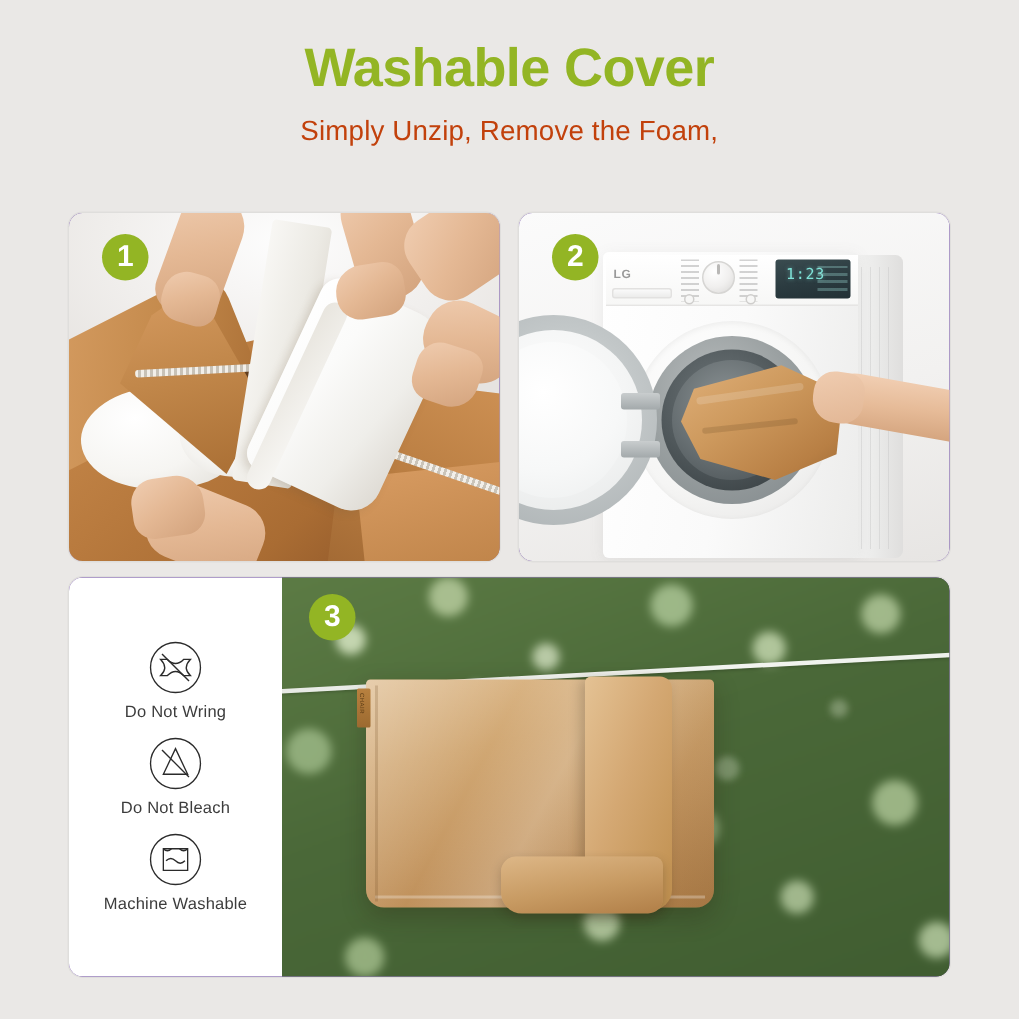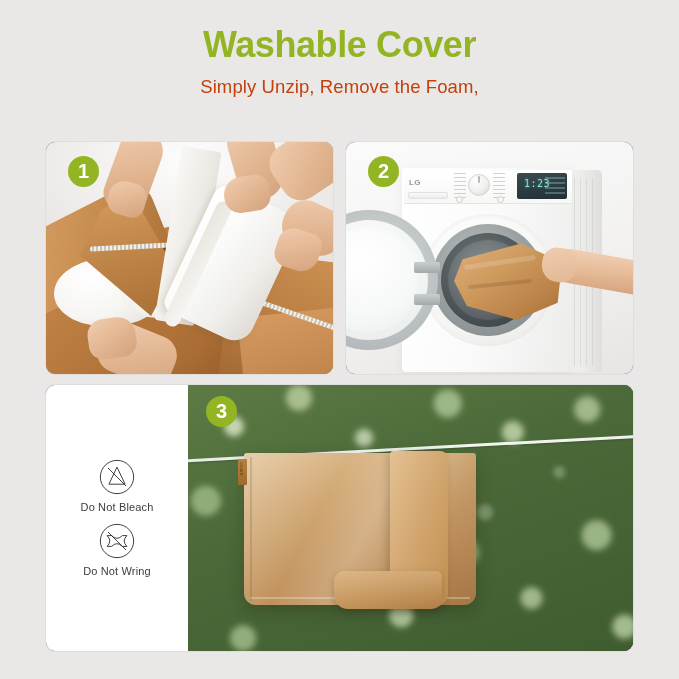--- a/index.html
+++ b/index.html
@@ -556,35 +556,45 @@
     </div>
   </div>
 
   <div class="card" id="card-3">
 
     <div class="p3-left">
 
       <div class="care-item">
         <svg class="care-icon" viewBox="0 0 40 40">
           <circle cx="20" cy="20" r="18.5" fill="none" stroke="#2b2b2b" stroke-width="1"></circle>
+          <path d="M9 14 Q15 20 9 26 L14 26 Q20 20 26 26 L31 26 Q25 20 31 14 L26 14 Q20 20 14 14 Z" fill="none" stroke="#2b2b2b" stroke-width="1"></path>
+          <line x1="10" y1="10" x2="30" y2="30" stroke="#2b2b2b" stroke-width="1"></line>
+        </svg>
+        <div class="care-label">Do Not Wring</div>
+      </div>
+
+      <div class="care-item">
+        <svg class="care-icon" viewBox="0 0 40 40">
+          <circle cx="20" cy="20" r="18.5" fill="none" stroke="#2b2b2b" stroke-width="1"></circle>
           <path d="M20 9 L29 28 L11 28 Z" fill="none" stroke="#2b2b2b" stroke-width="1"></path>
           <line x1="10" y1="10" x2="30" y2="30" stroke="#2b2b2b" stroke-width="1"></line>
         </svg>
         <div class="care-label">Do Not Bleach</div>
       </div>
 
       <div class="care-item">
         <svg class="care-icon" viewBox="0 0 40 40">
           <circle cx="20" cy="20" r="18.5" fill="none" stroke="#2b2b2b" stroke-width="1"></circle>
-          <path d="M9 14 Q15 20 9 26 L14 26 Q20 20 26 26 L31 26 Q25 20 31 14 L26 14 Q20 20 14 14 Z" fill="none" stroke="#2b2b2b" stroke-width="1"></path>
-          <line x1="10" y1="10" x2="30" y2="30" stroke="#2b2b2b" stroke-width="1"></line>
+          <path d="M11 12 H29 V28 H11 Z" fill="none" stroke="#2b2b2b" stroke-width="1"></path>
+          <path d="M11 12 Q14 15 17 12" fill="none" stroke="#2b2b2b" stroke-width="1"></path>
+          <path d="M23 12 Q26 15 29 12" fill="none" stroke="#2b2b2b" stroke-width="1"></path>
+          <path d="M13 21 Q16.5 17.5 20 21 T27 21" fill="none" stroke="#2b2b2b" stroke-width="1"></path>
         </svg>
-        <div class="care-label">Do Not Wring</div>
+        <div class="care-label">Machine Washable</div>
       </div>
-
 
     </div>
 
     <div class="p3-photo">
       <div class="p3-foliage"></div>
       <div class="p3-foliage-2"></div>
       <div class="p3-line"></div>
       <div class="p3-cover">
         <div class="p3-cover-sheen"></div>
         <div class="p3-cover-seam-b"></div>

